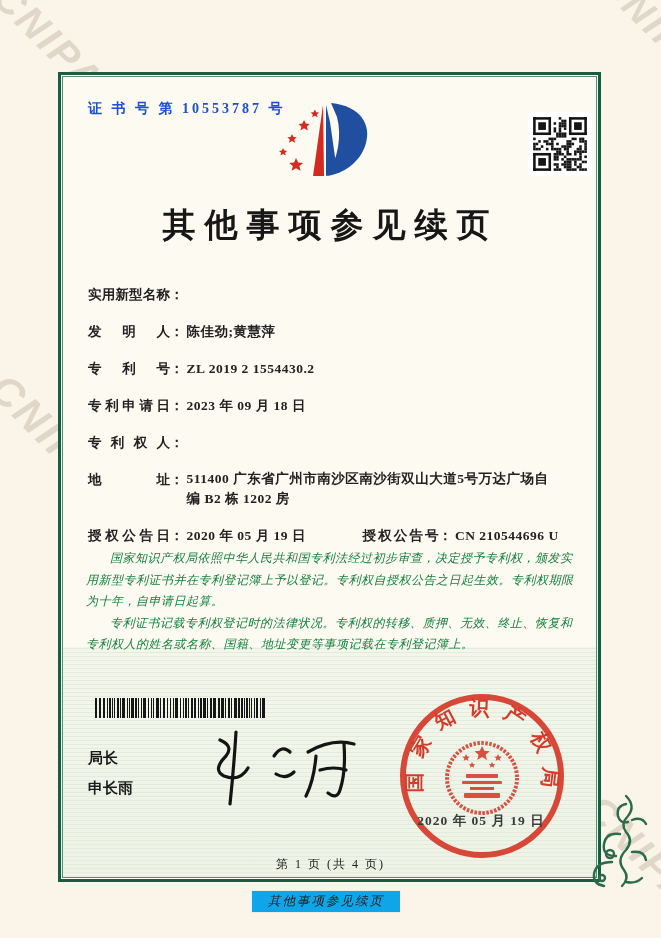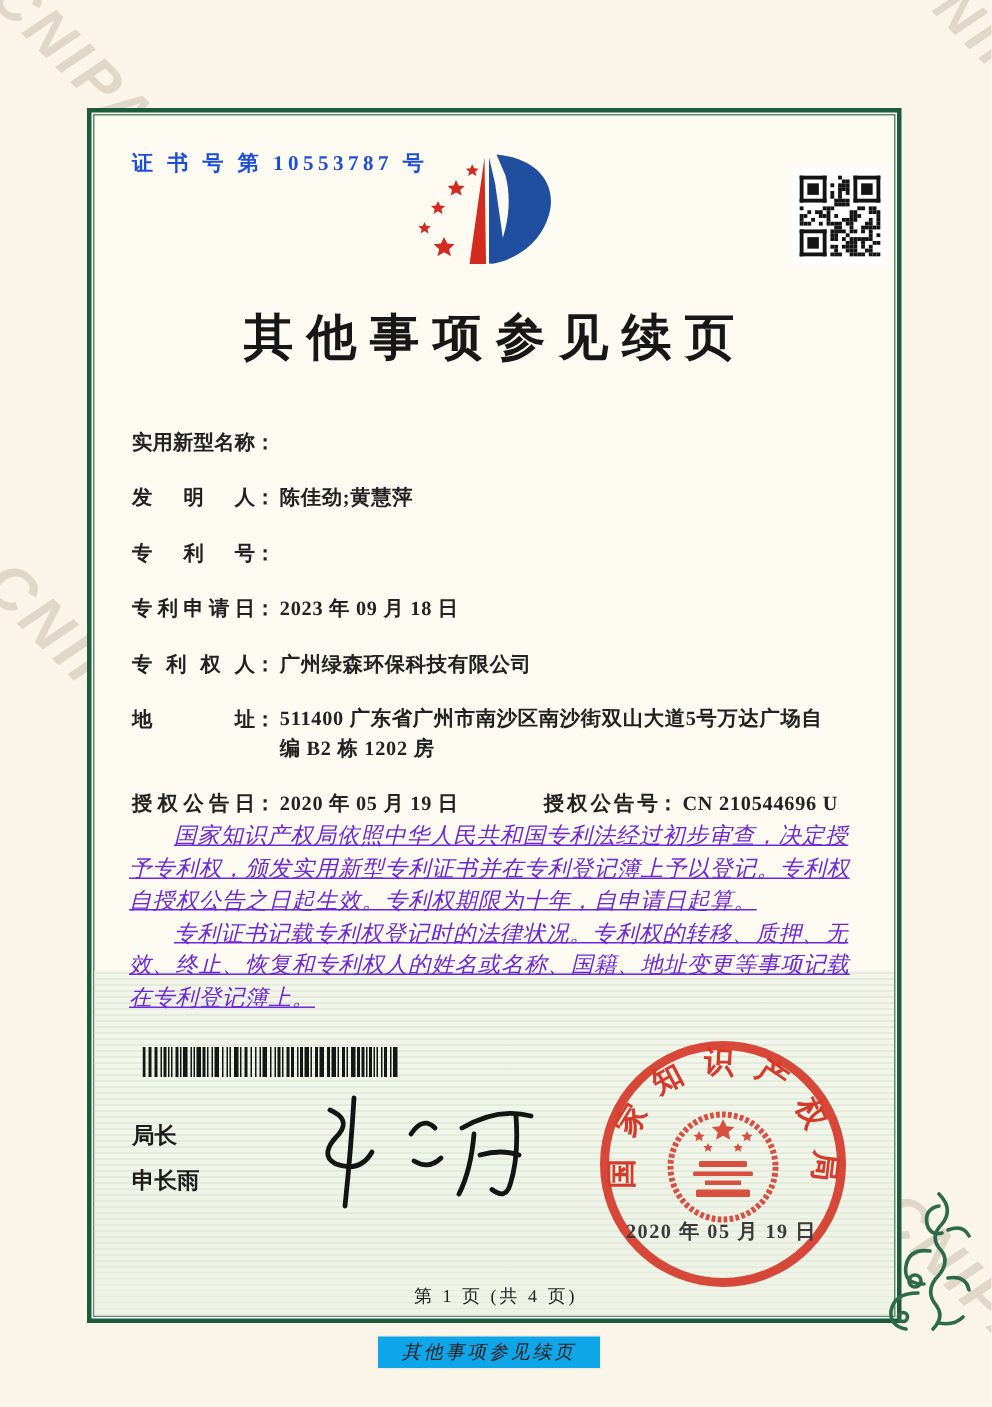--- a/index.html
+++ b/index.html
@@ -55,21 +55,21 @@
   .f-value{margin-left:3px;letter-spacing:0.5px;}
   .frow.addr .f-value{width:368px;line-height:20px;}
   .frow.grant .f-value.date{width:172px;flex:none;}
   .frow.grant .g2-label{
     display:inline-block;width:76px;text-align:justify;text-align-last:justify;
     -moz-text-align-last:justify;margin-left:4px;flex:none;
   }
   
   .paras{
     position:absolute;left:86px;top:548px;width:492px;
-    font-size:15px;line-height:21.5px;color:#6d28d9;font-style:italic;text-decoration:underline;
+    font-size:12px;line-height:21.5px;color:#15803d;font-style:italic;
   }
   .paras p{margin:0;text-indent:2em;letter-spacing:0.5px;}
   
   .barcode{position:absolute;left:95px;top:698px;}
   .officer{
     position:absolute;left:88px;top:743px;
     font-family:"Liberation Sans","DejaVu Sans",sans-serif;
     font-size:15px;font-weight:600;color:#1c1c1c;line-height:30px;
   }
   .sig{position:absolute;left:192px;top:722px;}
@@ -277,30 +277,30 @@
       <span class="f-colon">：</span>
   </div>
   <div class="frow">
     <span class="f-label">发明人</span>
       <span class="f-colon">：</span>
     <span class="f-value">陈佳劲;黄慧萍</span>
   </div>
   <div class="frow">
     <span class="f-label">专利号</span>
       <span class="f-colon">：</span>
+    <span class="f-value">ZL 2019 2 1554430.2</span>
   </div>
   <div class="frow">
     <span class="f-label">专利申请日</span>
       <span class="f-colon">：</span>
     <span class="f-value">2023 年 09 月 18 日</span>
   </div>
   <div class="frow">
     <span class="f-label">专利权人</span>
       <span class="f-colon">：</span>
-    <span class="f-value">广州绿森环保科技有限公司</span>
   </div>
   <div class="frow addr">
     <span class="f-label">地址</span>
       <span class="f-colon">：</span>
     <span class="f-value">511400 广东省广州市南沙区南沙街双山大道5号万达广场自编 B2 栋 1202 房</span>
   </div>
   <div class="frow grant">
     <span class="f-label">授权公告日</span>
       <span class="f-colon">：</span>
     <span class="f-value date">2020 年 05 月 19 日</span>

